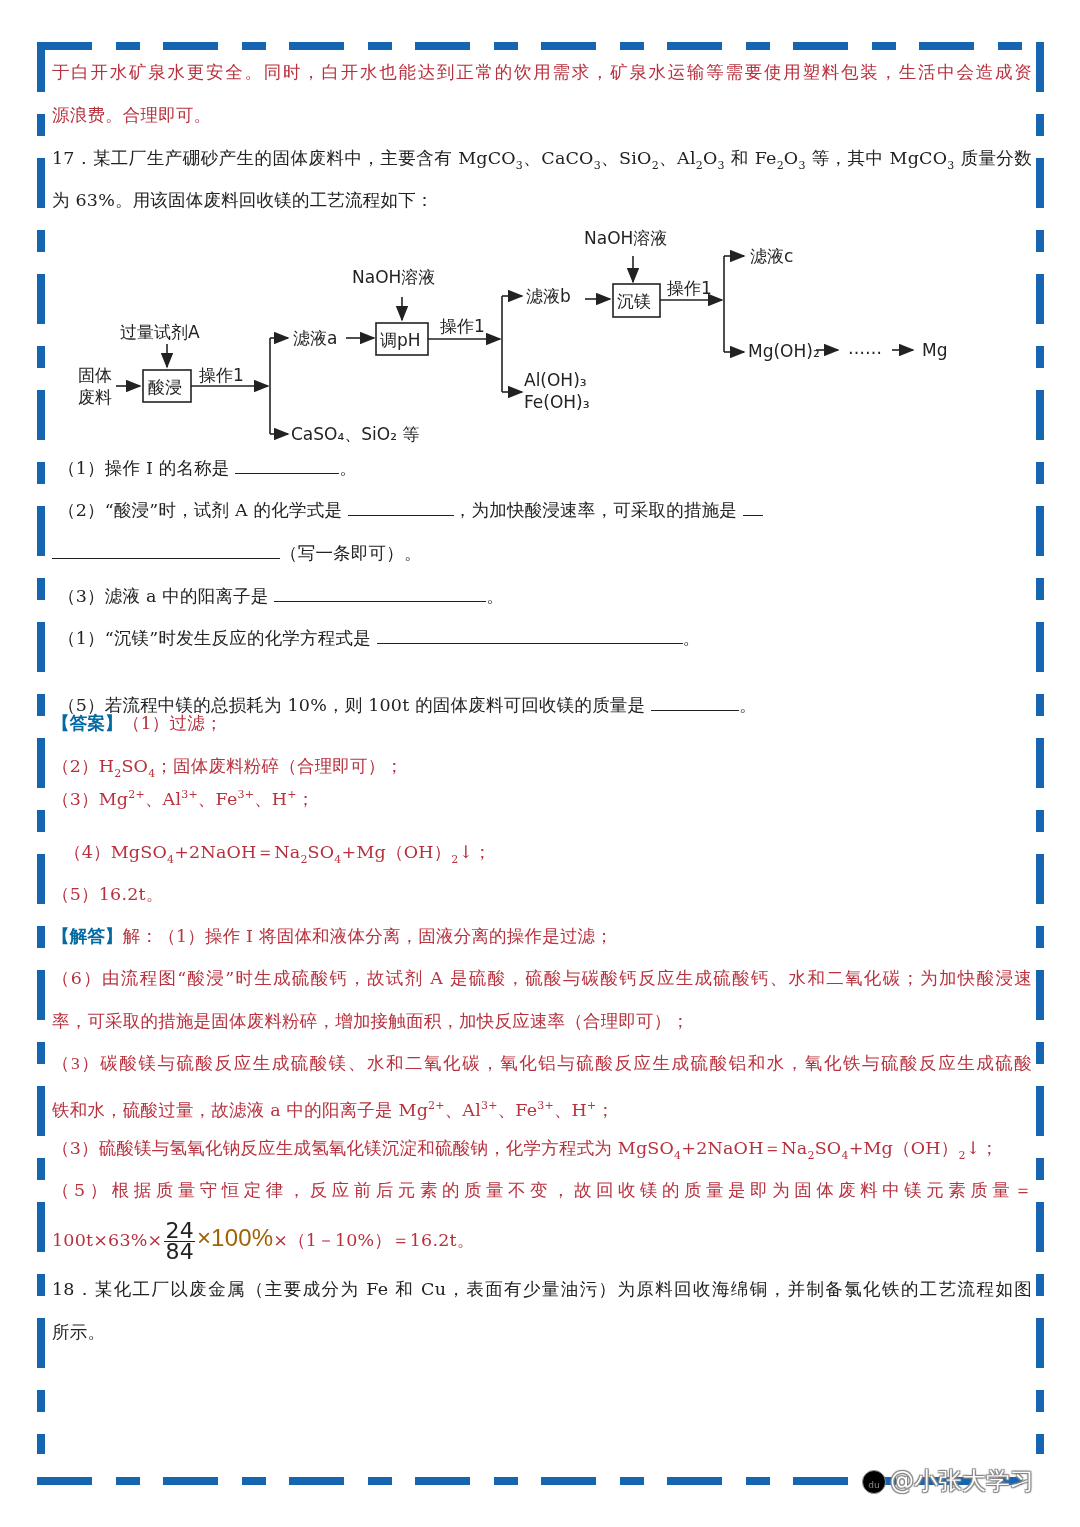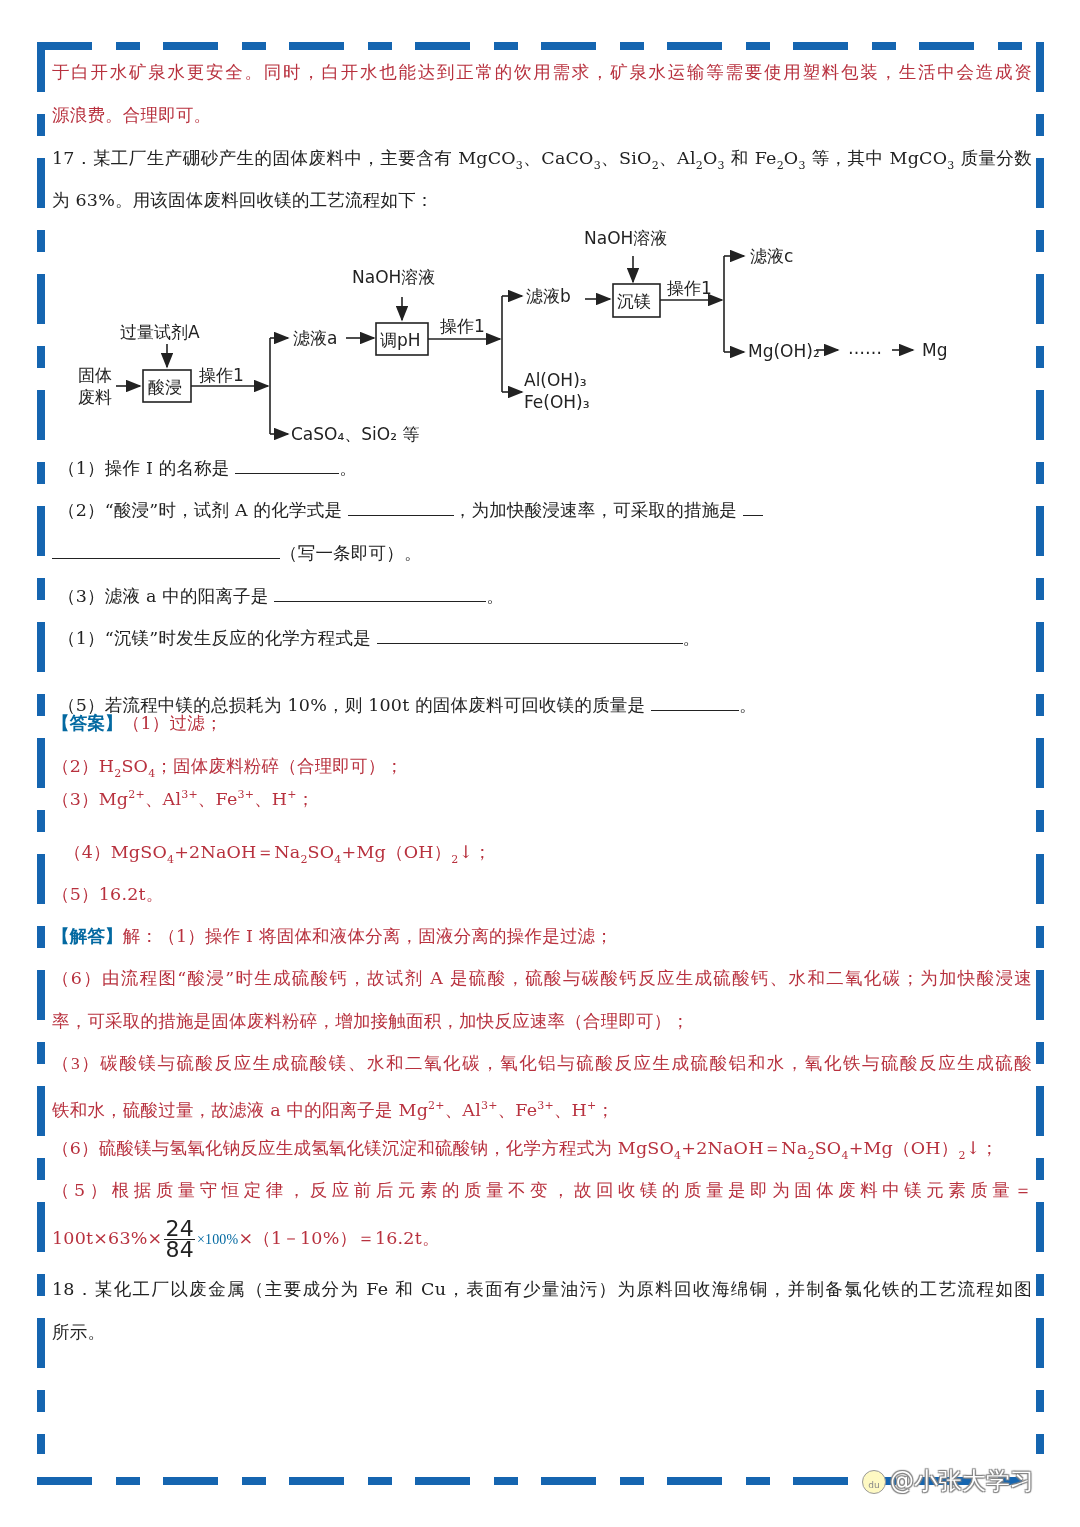--- a/index.html
+++ b/index.html
@@ -35,29 +35,29 @@
   sub, sup { font-size:11px; }
   .justify { text-align:justify; text-align-last:justify; }
 
   
   .diagram { position:absolute; left:60px; top:222px; width:920px; height:230px; }
   .diagram svg text { font-family:"DejaVu Sans","Liberation Sans",sans-serif; fill:#222; }
 
   .frac { display:inline-block; vertical-align:middle; text-align:center; font-family:"DejaVu Sans",sans-serif; color:#222; font-size:22px; line-height:20px; margin:0 2px; }
   .frac .num { display:block; border-bottom:1.5px solid #222; padding:0 1px; }
   .frac .den { display:block; }
-  .times-big { font-family:Liberation Serif, serif; color:#0369a1; font-size:14px; }
+  .times-big { font-family:Liberation Sans, sans-serif; color:#a16207; font-size:24px; }
 
   .watermark {
     position:absolute; left:862px; top:1465px; font-size:24px; color:#fff;
     font-family:"DejaVu Sans","Liberation Sans",sans-serif;
     text-shadow: 0 0 1px #666, 1px 1px 1px #888, -1px -1px 1px #888, 1px -1px 1px #888, -1px 1px 1px #888;
     white-space:nowrap;
   }
-  .paw { display:inline-block; width:22px; height:22px; border-radius:50%; background:#fef9c3; border:1px solid #999; font-size:9px; color:#888; text-align:center; line-height:28px; vertical-align:middle; text-shadow:none; margin-right:4px; }
+  .paw { display:inline-block; width:22px; height:22px; border-radius:50%; background:#000000; border:1px solid #999; font-size:9px; color:#888; text-align:center; line-height:28px; vertical-align:middle; text-shadow:none; margin-right:4px; }
 </style>
 </head>
 <body>
 
 <div class="frame-top"></div>
 <div class="frame-bottom"></div>
 <div class="frame-left"></div>
 <div class="frame-right"></div>
 
 <div class="line red justify" style="top:60px;">于白开水矿泉水更安全。同时，白开水也能达到正常的饮用需求，矿泉水运输等需要使用塑料包装，生活中会造成资</div>
@@ -173,21 +173,21 @@
 <div class="line red" style="top:924px;">
   <span class="bracket">【解答】</span><span>解：（1）操作 I 将固体和液体分离，固液分离的操作是过滤；</span>
 </div>
 <div class="line red justify" style="top:966px;">（6）由流程图“酸浸”时生成硫酸钙，故试剂 A 是硫酸，硫酸与碳酸钙反应生成硫酸钙、水和二氧化碳；为加快酸浸速</div>
 <div class="line red" style="top:1009px;">率，可采取的措施是固体废料粉碎，增加接触面积，加快反应速率（合理即可）；</div>
 <div class="line red justify" style="top:1051px;font-family:Liberation Serif, serif;">（3）碳酸镁与硫酸反应生成硫酸镁、水和二氧化碳，氧化铝与硫酸反应生成硫酸铝和水，氧化铁与硫酸反应生成硫酸</div>
 <div class="line red" style="top:1094px;">
   <span>铁和水，硫酸过量，故滤液 a 中的阳离子是 Mg</span><sup>2+</sup><span>、Al</span><sup>3+</sup><span>、Fe</span><sup>3+</sup><span>、H</span><sup>+</sup><span>；</span>
 </div>
 <div class="line red" style="top:1136px;">
-  <span>（6）硫酸镁与氢氧化钠反应生成氢氧化镁沉淀和硫酸钠，化学方程式为 MgSO</span><sub>4</sub><span>+2NaOH＝Na</span><sub>2</sub><span>SO</span><sub>4</sub><span>+Mg（OH）</span><sub>2</sub><span>↓；</span>
+  <span>（3）硫酸镁与氢氧化钠反应生成氢氧化镁沉淀和硫酸钠，化学方程式为 MgSO</span><sub>4</sub><span>+2NaOH＝Na</span><sub>2</sub><span>SO</span><sub>4</sub><span>+Mg（OH）</span><sub>2</sub><span>↓；</span>
 </div>
 <div class="line red justify" style="top:1178px;">（5）根据质量守恒定律，反应前后元素的质量不变，故回收镁的质量是即为固体废料中镁元素质量＝</div>
 <div class="line red" style="top:1216px;line-height:44px;">
   <span>100t×63%×</span><span class="frac"><span class="num">24</span><span class="den">84</span></span><span class="times-big">×100%</span><span>×（1－10%）＝16.2t。</span>
 </div>
 
 <div class="line dark justify" style="top:1277px;">18．某化工厂以废金属（主要成分为 Fe 和 Cu，表面有少量油污）为原料回收海绵铜，并制备氯化铁的工艺流程如图</div>
 <div class="line dark" style="top:1320px;">所示。</div>
 
 <div class="watermark">

